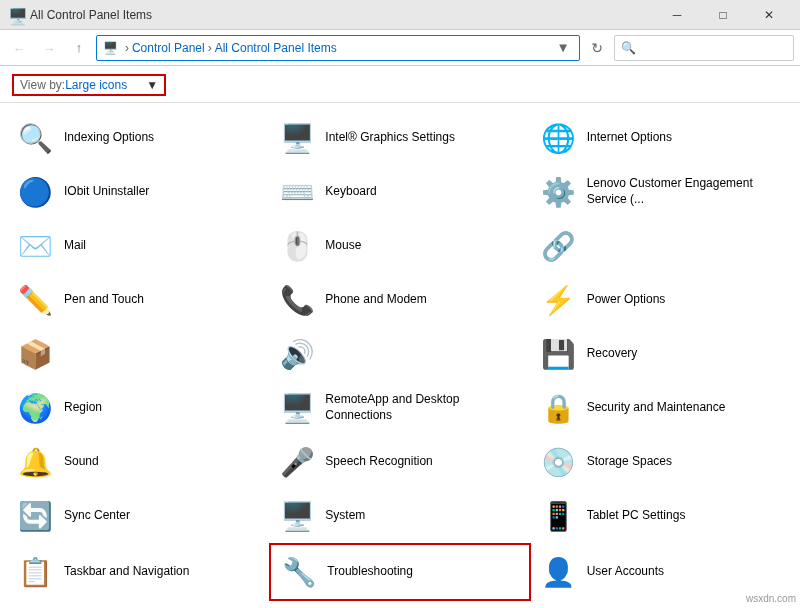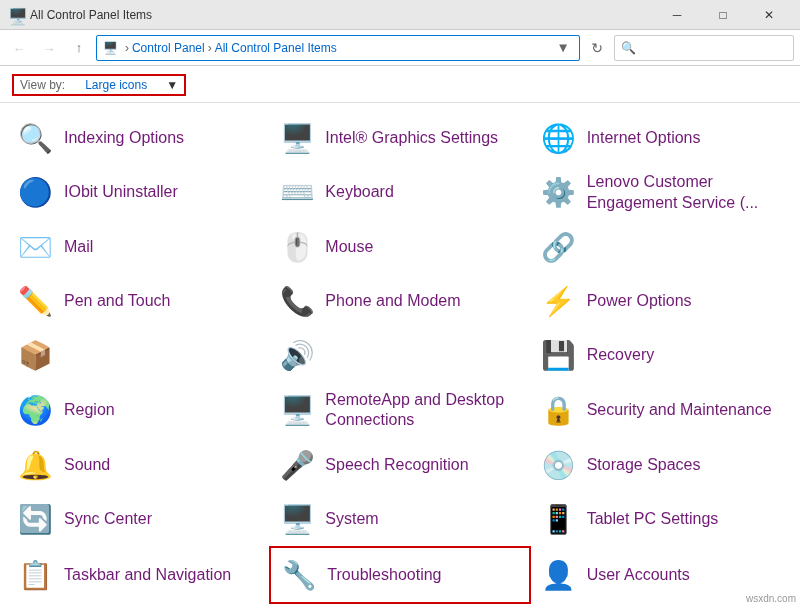--- a/index.html
+++ b/index.html
@@ -104,21 +104,21 @@
     }
     .view-by {
       display: flex;
       align-items: center;
       border: 2px solid #cc0000;
       padding: 2px 6px;
       font-size: 12px;
       color: #333;
       cursor: pointer;
     }
-    .view-by-label { color: #666; margin-right: 20px; }
+    .view-by-label { color: #666; margin-right: 0; }
     .view-by-value { color: #0066cc; margin-right: 19px; }
 
     
     .items-container {
       flex: 1;
       overflow-y: scroll;
       padding: 8px 0;
     }
     .items-grid {
       display: grid;
@@ -139,22 +139,22 @@
       width: 40px;
       height: 40px;
       min-width: 40px;
       margin-right: 8px;
       display: flex;
       align-items: center;
       justify-content: center;
       font-size: 28px;
     }
     .item-label {
-      font-size: 16px;
-      color: #701a75;
+      font-size: 12px;
+      color: #000000;
       line-height: 1.3;
     }
 
     
     .items-container::-webkit-scrollbar { width: 14px; }
     .items-container::-webkit-scrollbar-track { background: #f0f0f0; }
     .items-container::-webkit-scrollbar-thumb { background: #c0c0c0; border: 3px solid #f0f0f0; border-radius: 6px; }
 
     
     .watermark {

